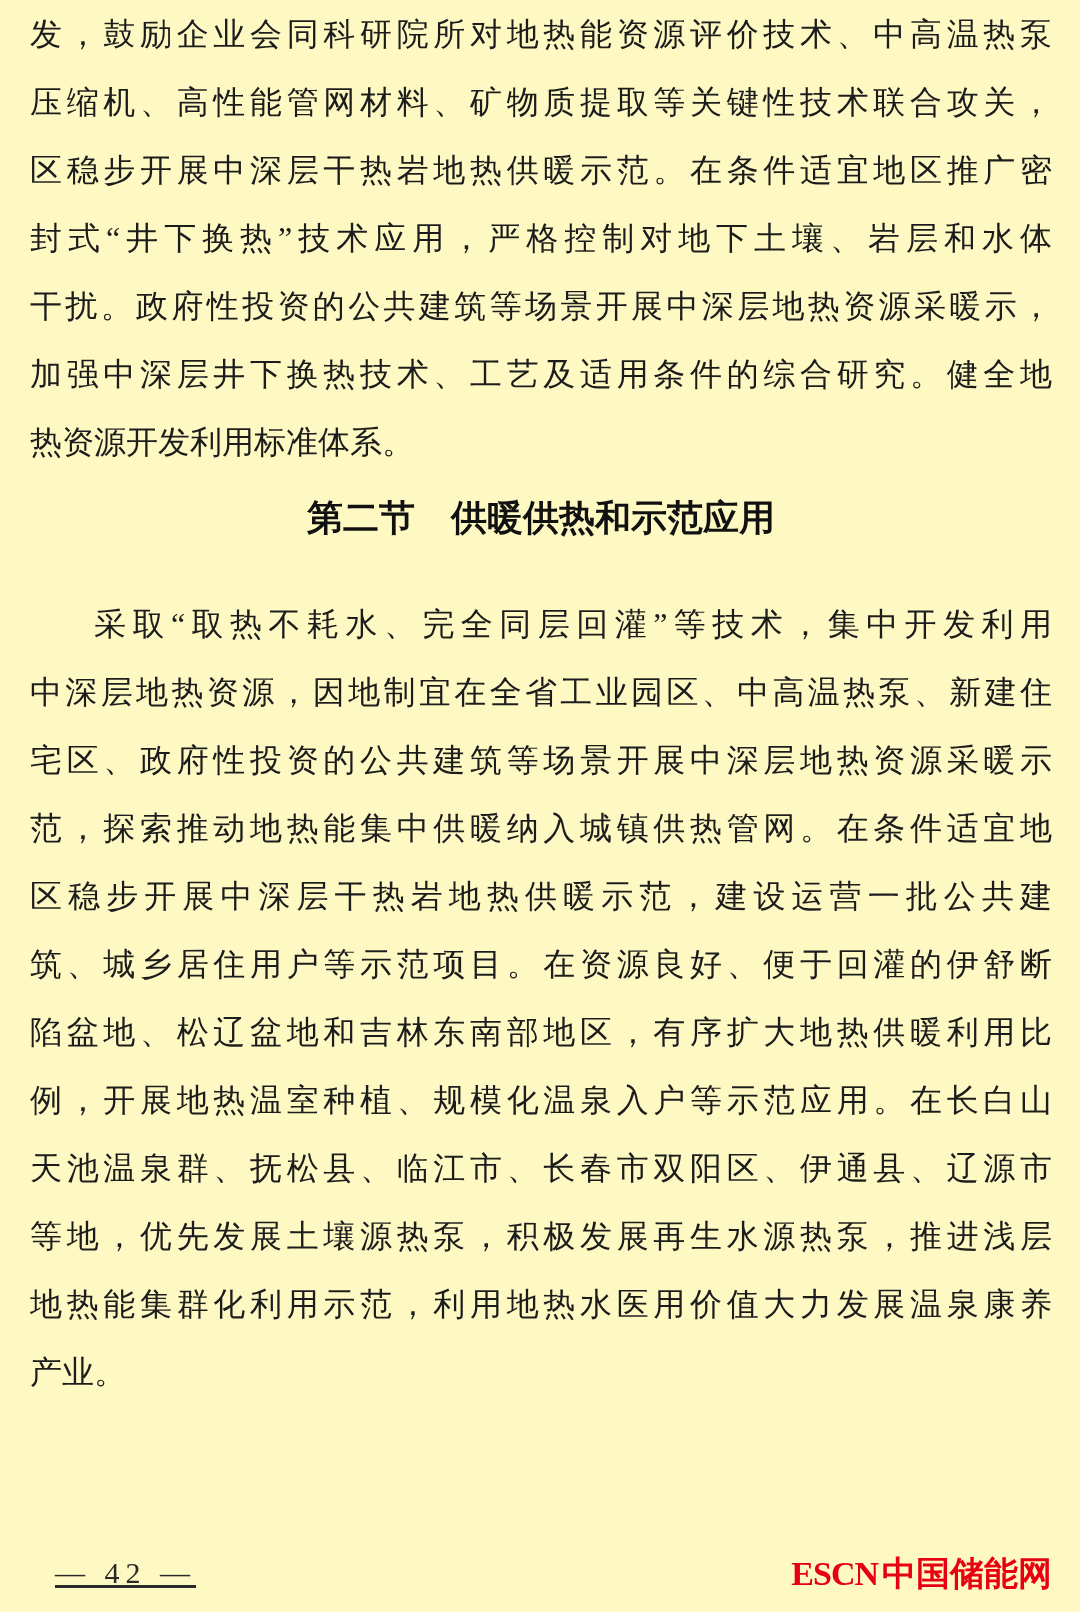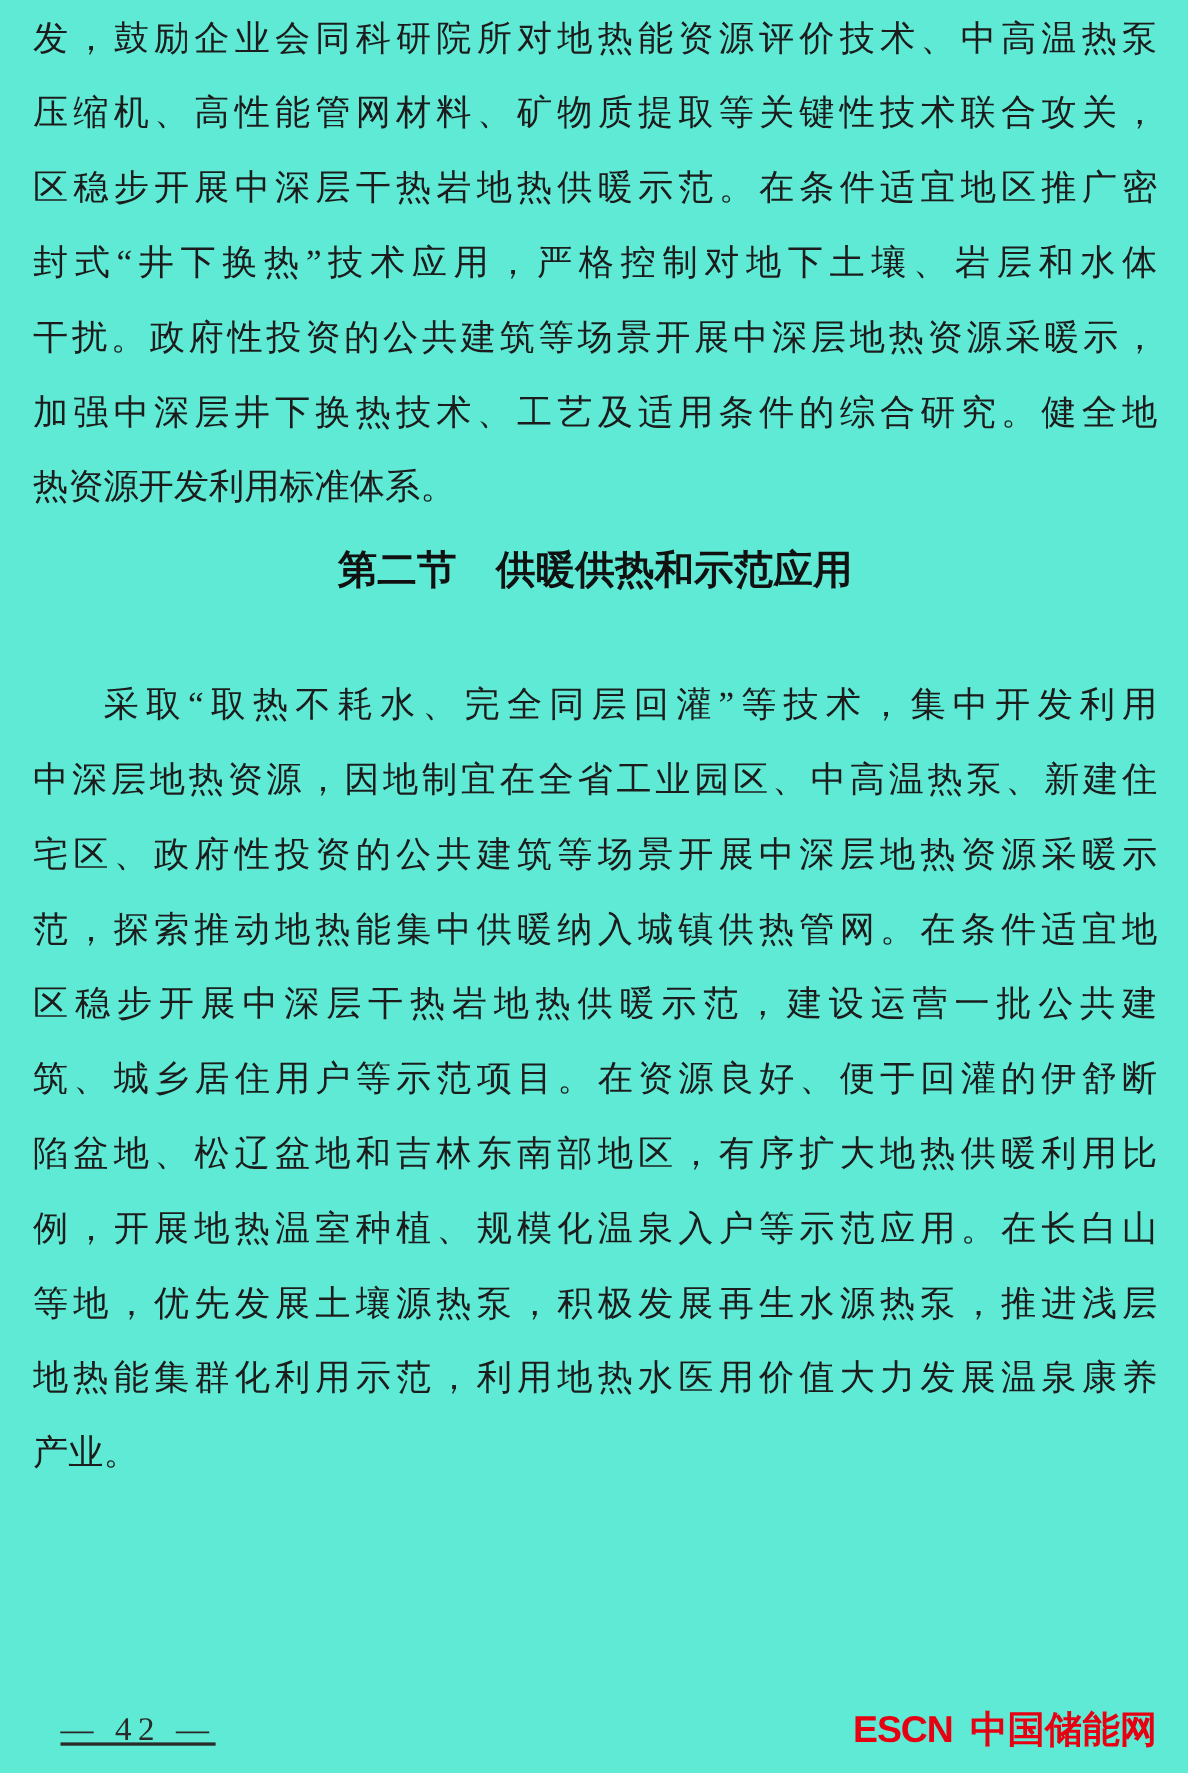--- a/index.html
+++ b/index.html
@@ -35,21 +35,21 @@
     white-space: nowrap;
   }
   .line.line-last {
     text-align-last: left;
   }
   .para-indent-first .line.line-first {
     text-indent: 64px;
   }
   .heading {
     margin-top: 14px;
-    margin-bottom: 60px;
+    margin-bottom: 44px;
     height: 56px;
     line-height: 56px;
     text-align: center;
     font-family: "Liberation Sans", "DejaVu Sans", sans-serif;
     font-weight: bold;
     font-size: 36px;
     color: #111111;
   }
   .heading-gap {
     display: inline-block;
@@ -74,27 +74,28 @@
   }
   .logo {
     font-family: "Liberation Sans", "DejaVu Sans", sans-serif;
     font-weight: 800;
     font-size: 34px;
     line-height: 38px;
     white-space: nowrap;
   }
   .logo .logo-latin {
     letter-spacing: -1px;
-    margin-right: 16px;
+    margin-right: 4px;
+    font-family: Liberation Serif, serif;
   }
 </style>
 </head>
 <body>
 
-<div class="page" style="color: rgb(28, 28, 28); background: #5eead4;">
+<div class="page" style="color: rgb(28, 28, 28); background: #fef9c3;">
 
   <div class="content">
 
     <div class="para">
         <div class="line line-first">发，鼓励企业会同科研院所对地热能资源评价技术、中高温热泵</div>
         <div class="line">压缩机、高性能管网材料、矿物质提取等关键性技术联合攻关，</div>
         <div class="line">区稳步开展中深层干热岩地热供暖示范。在条件适宜地区推广密</div>
         <div class="line">封式“井下换热”技术应用，严格控制对地下土壤、岩层和水体</div>
         <div class="line">干扰。政府性投资的公共建筑等场景开展中深层地热资源采暖示，</div>
         <div class="line">加强中深层井下换热技术、工艺及适用条件的综合研究。健全地</div>
@@ -107,20 +108,21 @@
 
     <div class="para para-indent-first">
         <div class="line line-first">采取“取热不耗水、完全同层回灌”等技术，集中开发利用</div>
         <div class="line">中深层地热资源，因地制宜在全省工业园区、中高温热泵、新建住</div>
         <div class="line">宅区、政府性投资的公共建筑等场景开展中深层地热资源采暖示</div>
         <div class="line">范，探索推动地热能集中供暖纳入城镇供热管网。在条件适宜地</div>
         <div class="line">区稳步开展中深层干热岩地热供暖示范，建设运营一批公共建</div>
         <div class="line">筑、城乡居住用户等示范项目。在资源良好、便于回灌的伊舒断</div>
         <div class="line">陷盆地、松辽盆地和吉林东南部地区，有序扩大地热供暖利用比</div>
         <div class="line">例，开展地热温室种植、规模化温泉入户等示范应用。在长白山</div>
+        <div class="line">天池温泉群、抚松县、临江市、长春市双阳区、伊通县、辽源市</div>
         <div class="line">等地，优先发展土壤源热泵，积极发展再生水源热泵，推进浅层</div>
         <div class="line">地热能集群化利用示范，利用地热水医用价值大力发展温泉康养</div>
         <div class="line line-last">产业。</div>
       </div>
 
   </div>
 
   <div class="footer">
     <div class="page-number">— 42 —</div>
     <div class="logo" style="color: rgb(230, 0, 18);">

